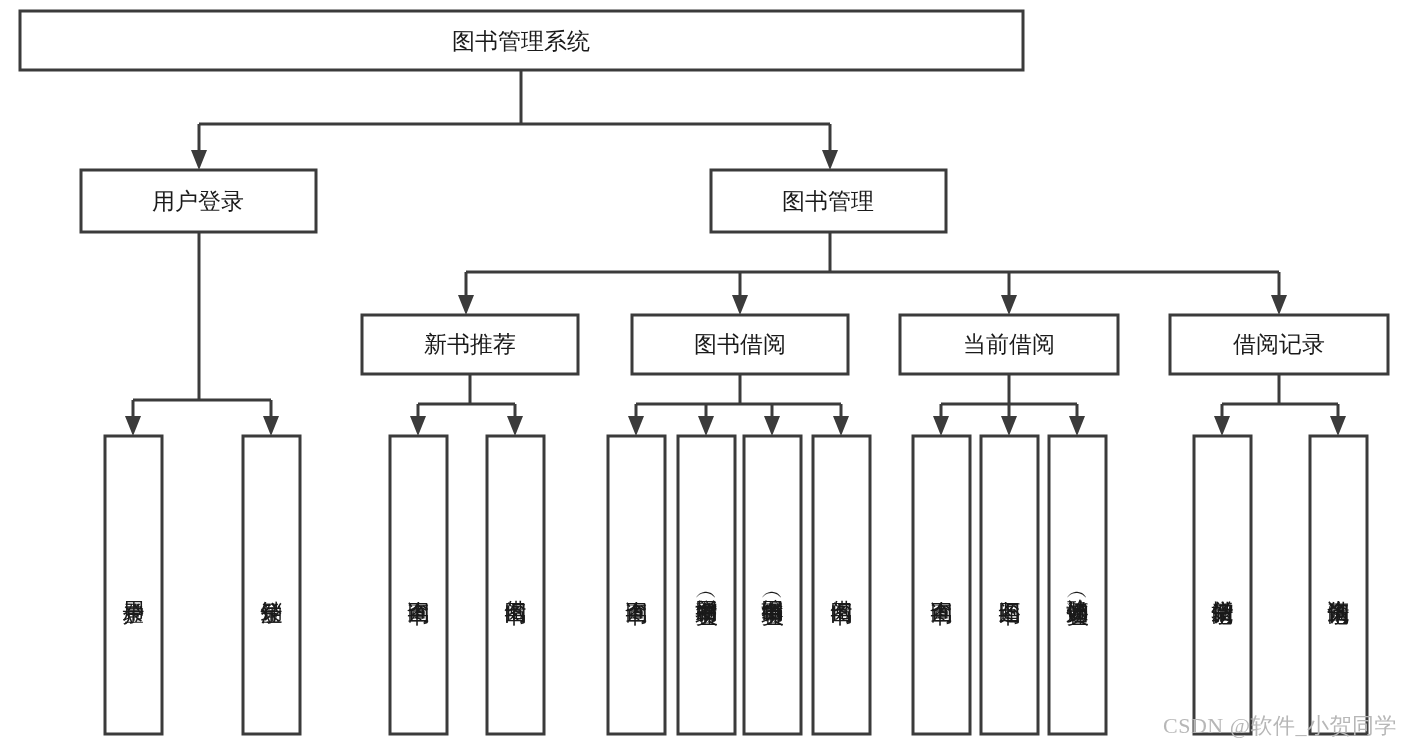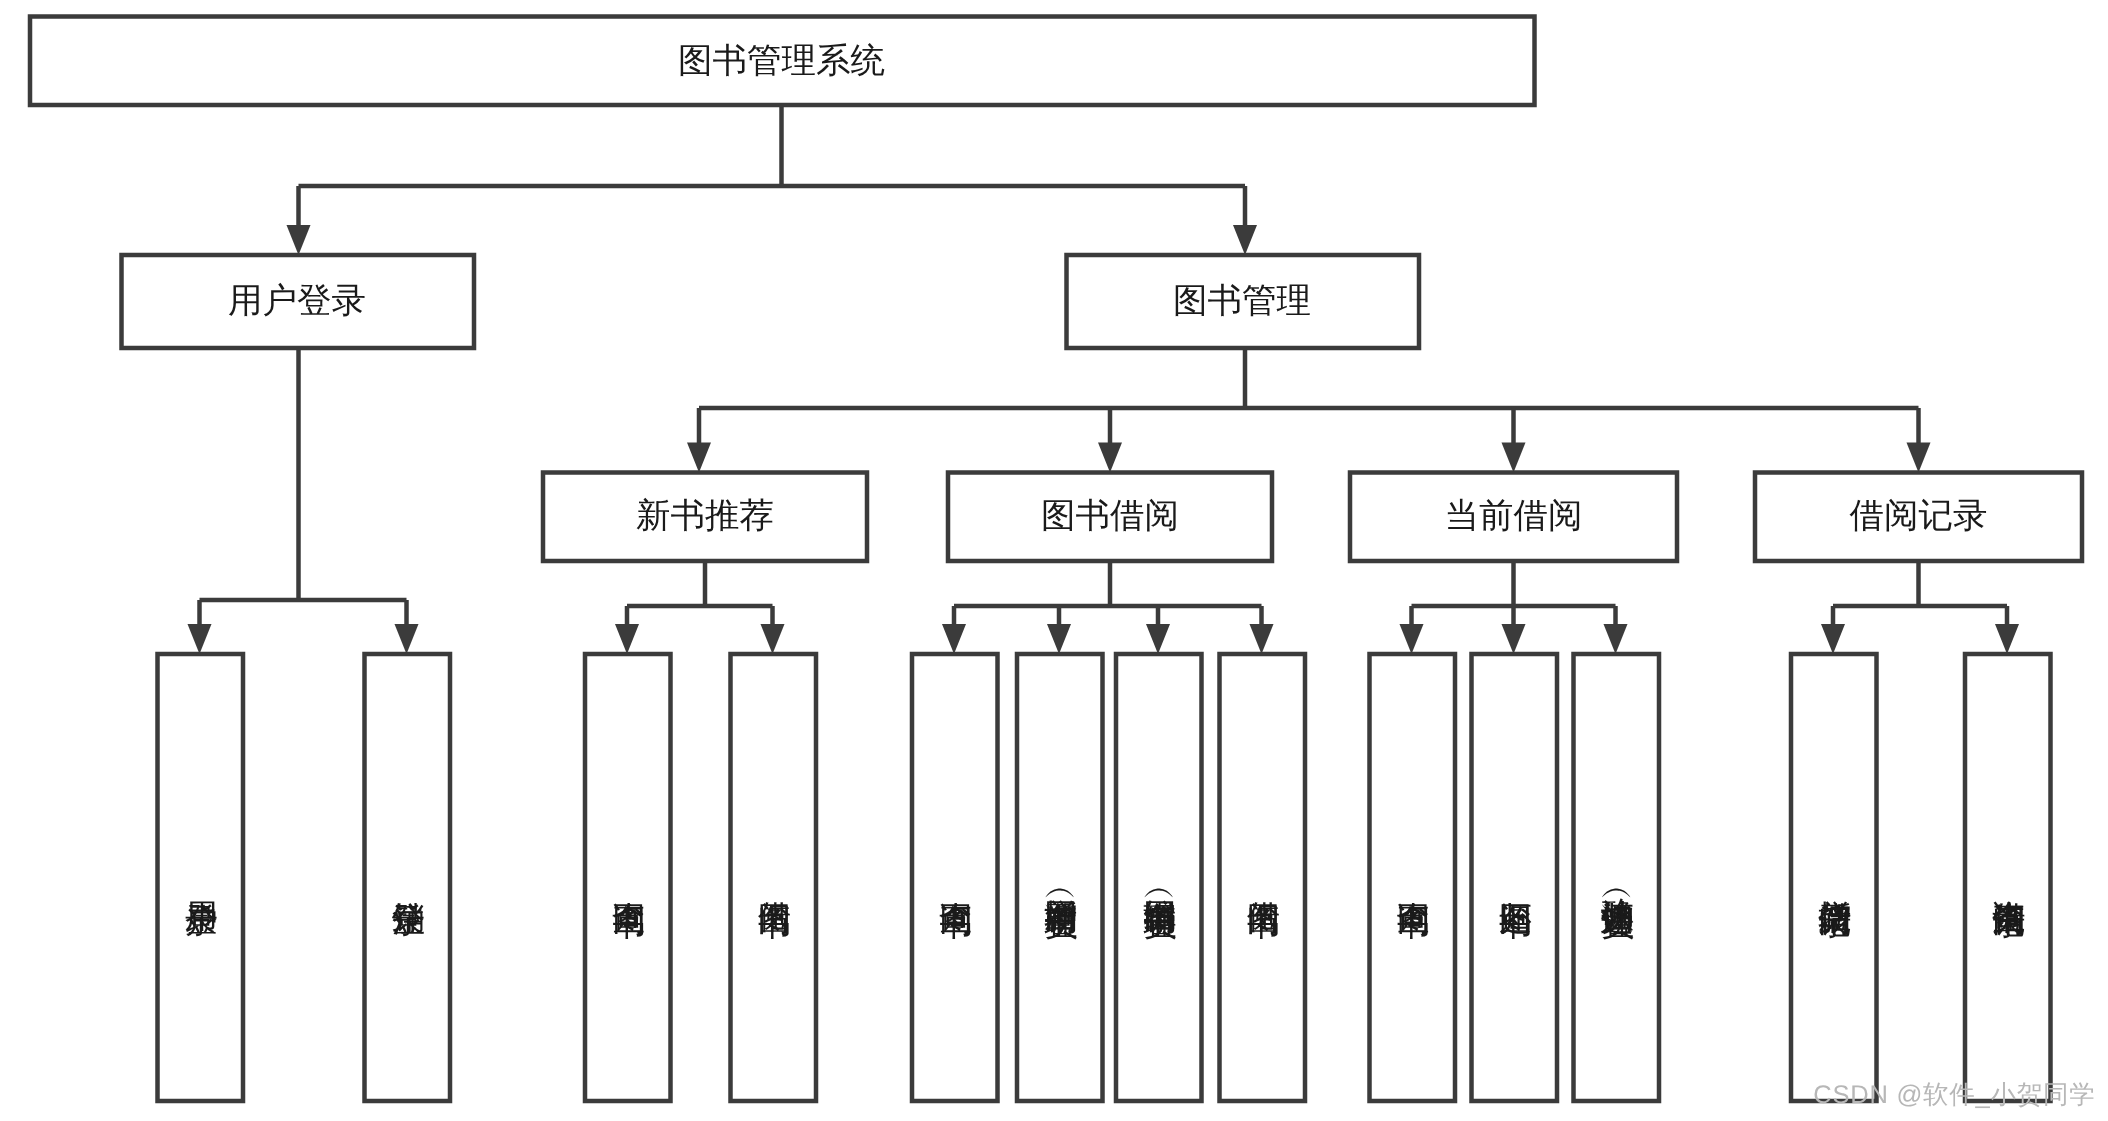--- a/index.html
+++ b/index.html
@@ -59,22 +59,22 @@
   .vbox-wrap {
     display: flex;
     align-items: center;
     justify-content: center;
     overflow: hidden;
   }
   #watermark {
     position: absolute;
     right: 8px;
     bottom: 6px;
-    font-family: Liberation Sans, sans-serif;
-    font-size: 17px;
+    font-family: Liberation Serif, serif;
+    font-size: 22px;
     color: #b7b7b7;
     letter-spacing: 0.5px;
     pointer-events: none;
     user-select: none;
   }
 </style>
 </head>
 <body>
 
 <svg id="diagram" viewBox="0 0 1405 747">

